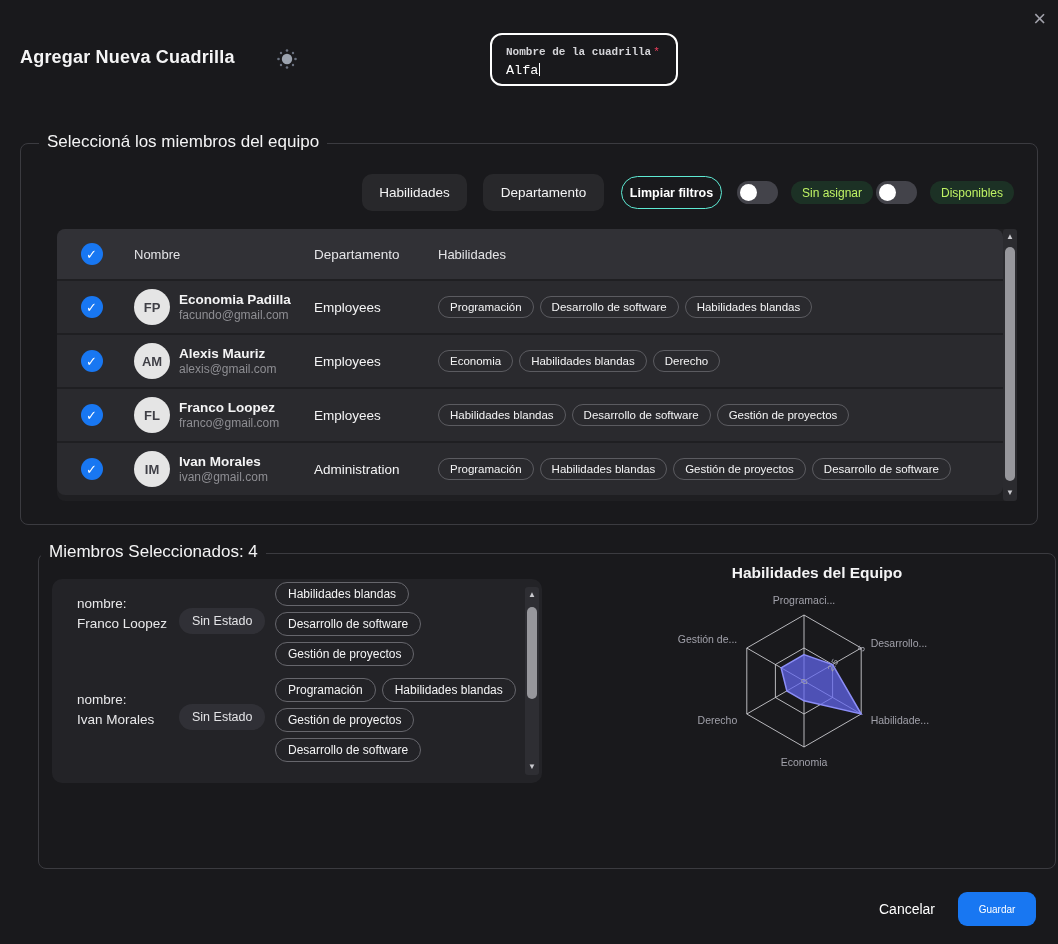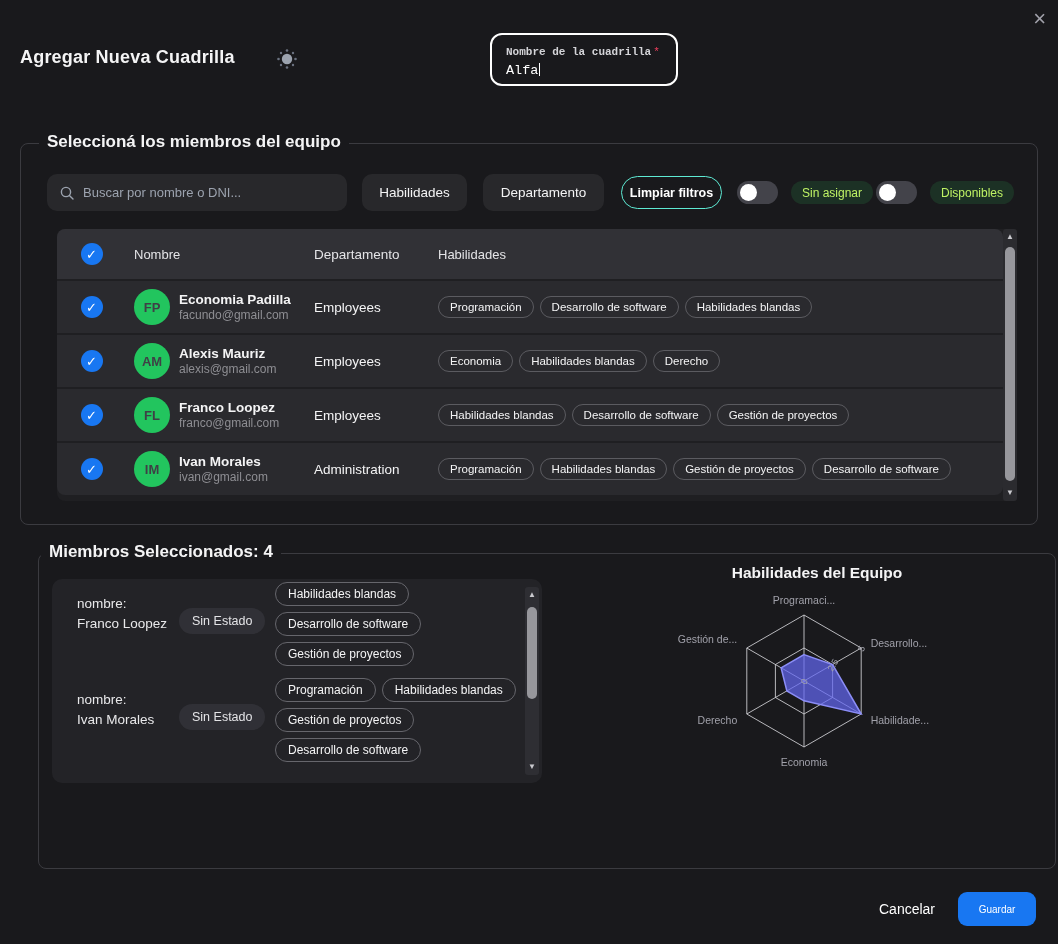--- a/index.html
+++ b/index.html
@@ -17,21 +17,21 @@
   .modal-title { position:absolute; left:20px; top:47px; font-size:18px; font-weight:700; letter-spacing:.2px; }
   .sun-icon { position:absolute; left:276px; top:48px; width:22px; height:22px; }
   .name-box { position:absolute; left:490px; top:33px; width:188px; height:53px; border:2px solid #fff; border-radius:12px; padding:7px 14px; background:transparent;font-family:Liberation Mono, monospace; }
   .name-box .lbl { font-size:11px; color:#d4d4d8; font-weight:700; }
   .name-box .req { color:#f43f5e; margin-left:2px; font-size:11px; }
   .name-box .val { font-size:13.5px; color:#fff; margin-top:3px; }
   .caret { display:inline-block; width:1px; height:13px; background:#fff; vertical-align:-2px; margin-left:1px; }
 
   
   .panel { position:absolute; border:1px solid #3b3b40; border-radius:8px; }
-  .panel-legend { position:absolute; top:-12px; background:#19191c; padding:0 8px; font-size:17px; font-weight:700; white-space:nowrap; }
+  .panel-legend { position:absolute; top:-12px; background:#19191c; padding:0 8px; font-size:17px; font-weight:400; white-space:nowrap; }
   #members-panel { left:20px; top:143px; width:1018px; height:382px; }
   #members-panel .panel-legend { left:18px; }
   #selected-panel { left:38px; top:553px; width:1018px; height:316px; }
   #selected-panel .panel-legend { left:2px; }
 
   
   .search-box { position:absolute; left:26px; top:30px; width:300px; height:37px; background:#28282b; border-radius:10px; display:flex; align-items:center; padding:0 12px; gap:8px; }
   .search-box input { background:transparent; border:none; outline:none; color:#e4e4e7; font-size:13px; width:100%; font-family:inherit; }
   .search-box input::placeholder { color:#9ca3af; }
   .ctrl-btn { position:absolute; top:30px; height:37px; background:#28282b; border:none; border-radius:10px; color:#f4f4f5; font-size:13.5px; font-weight:500; cursor:pointer; font-family:inherit; }
@@ -52,21 +52,21 @@
   .t-row { display:flex; align-items:center; background:#2a2a2e; margin-bottom:2px; }
   .t-header { height:50px; background:#313136; border-radius:8px 8px 0 0; font-size:13px; color:#e4e4e7; font-weight:500; }
   .t-data { height:52px; }
   .t-data:last-child { border-radius:0 0 8px 8px; margin-bottom:0; }
   .c-check { width:69px; display:flex; justify-content:center; }
   .c-name  { width:188px; display:flex; align-items:center; gap:9px; padding-left:8px; }
   .c-dept  { width:124px; font-size:13.5px; }
   .c-skill { flex:1; display:flex; gap:6px; align-items:center; }
   .t-header .c-name { padding-left:8px; }
   .checkbox { width:22px; height:22px; border-radius:50%; background:#1877f2; color:#fff; font-size:13px; display:flex; align-items:center; justify-content:center; cursor:pointer; }
-  .avatar { width:36px; height:36px; border-radius:50%; background:#22c55e; color:#3f3f46; font-size:13px; font-weight:600; display:flex; align-items:center; justify-content:center; flex:none; }
+  .avatar { width:36px; height:36px; border-radius:50%; background:#e5e5e5; color:#3f3f46; font-size:13px; font-weight:600; display:flex; align-items:center; justify-content:center; flex:none; }
   .nm { font-size:13.5px; font-weight:700; line-height:17px; }
   .em { font-size:12px; color:#8e8e93; line-height:15px; }
   .chip { border:1px solid #5b5b60; border-radius:13px; padding:4px 11px; font-size:11.5px; color:#f4f4f5; white-space:nowrap; }
 
   
   .vscroll { position:absolute; width:14px; background:#2b2b2f; border-radius:3px; }
   .vs-arrow { position:absolute; left:0; width:14px; height:14px; color:#c9c9ce; font-size:8px; text-align:center; line-height:14px; cursor:pointer; }
   .vs-up { top:1px; } .vs-down { bottom:1px; }
   .vs-thumb { position:absolute; left:2px; width:10px; background:#97979c; border-radius:5px; cursor:pointer; }
   #table-scroll { right:0; top:0; height:272px; }
@@ -115,29 +115,20 @@
 <div class="name-box">
   <div>
     <span class="lbl">Nombre de la cuadrilla</span><span class="req">*</span>
   </div>
   <div class="val"><span>Alfa</span><span class="caret"></span></div>
 </div>
 
 <div class="panel" id="members-panel">
   <div class="panel-legend">Seleccioná los miembros del equipo</div>
 
-  <div class="search-box">
-    <span style="display:flex;">
-      <svg width="16" height="16" viewBox="0 0 16 16">
-          <circle cx="7" cy="7" r="4.6" fill="none" stroke="#9ca3af" stroke-width="1.4"></circle>
-          <line x1="10.4" y1="10.4" x2="14" y2="14" stroke="#9ca3af" stroke-width="1.4" stroke-linecap="round"></line>
-        </svg>
-    </span>
-    <input type="text" placeholder="Buscar por nombre o DNI..." style="">
-  </div>
   <button class="ctrl-btn" id="btn-skills">Habilidades</button>
   <button class="ctrl-btn" id="btn-dept">Departamento</button>
   <button class="outline-btn">Limpiar filtros</button>
   <div class="toggle" id="toggle-unassigned">
       <div class="knob"></div>
     </div>
   <div class="green-badge" id="badge-unassigned">Sin asignar</div>
   <div class="toggle" id="toggle-available">
       <div class="knob"></div>
     </div>

